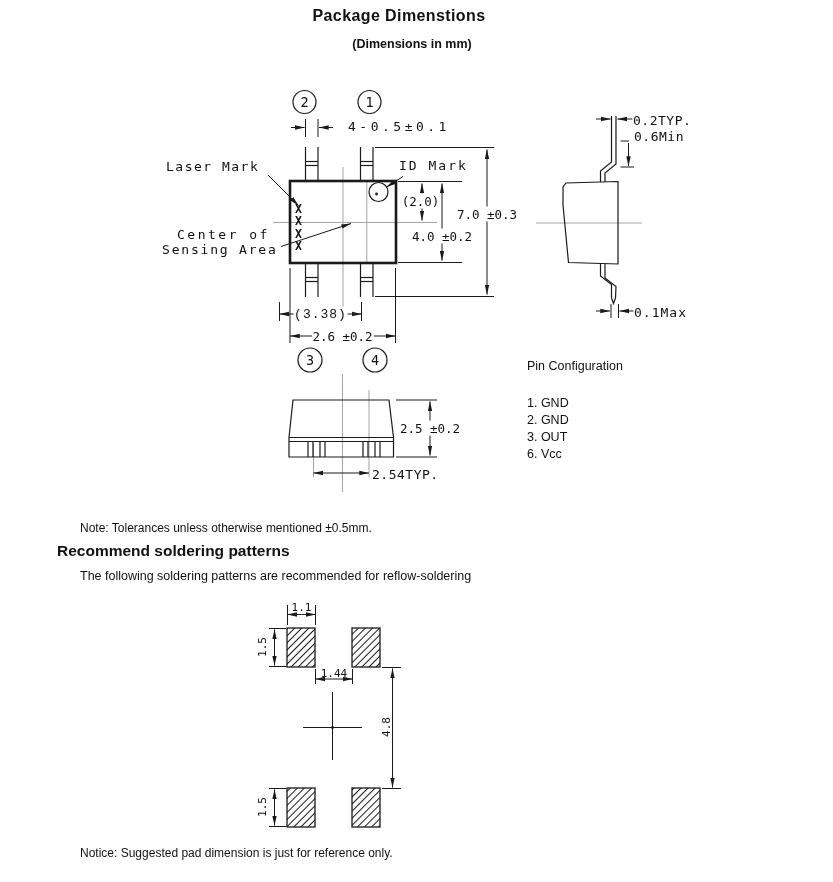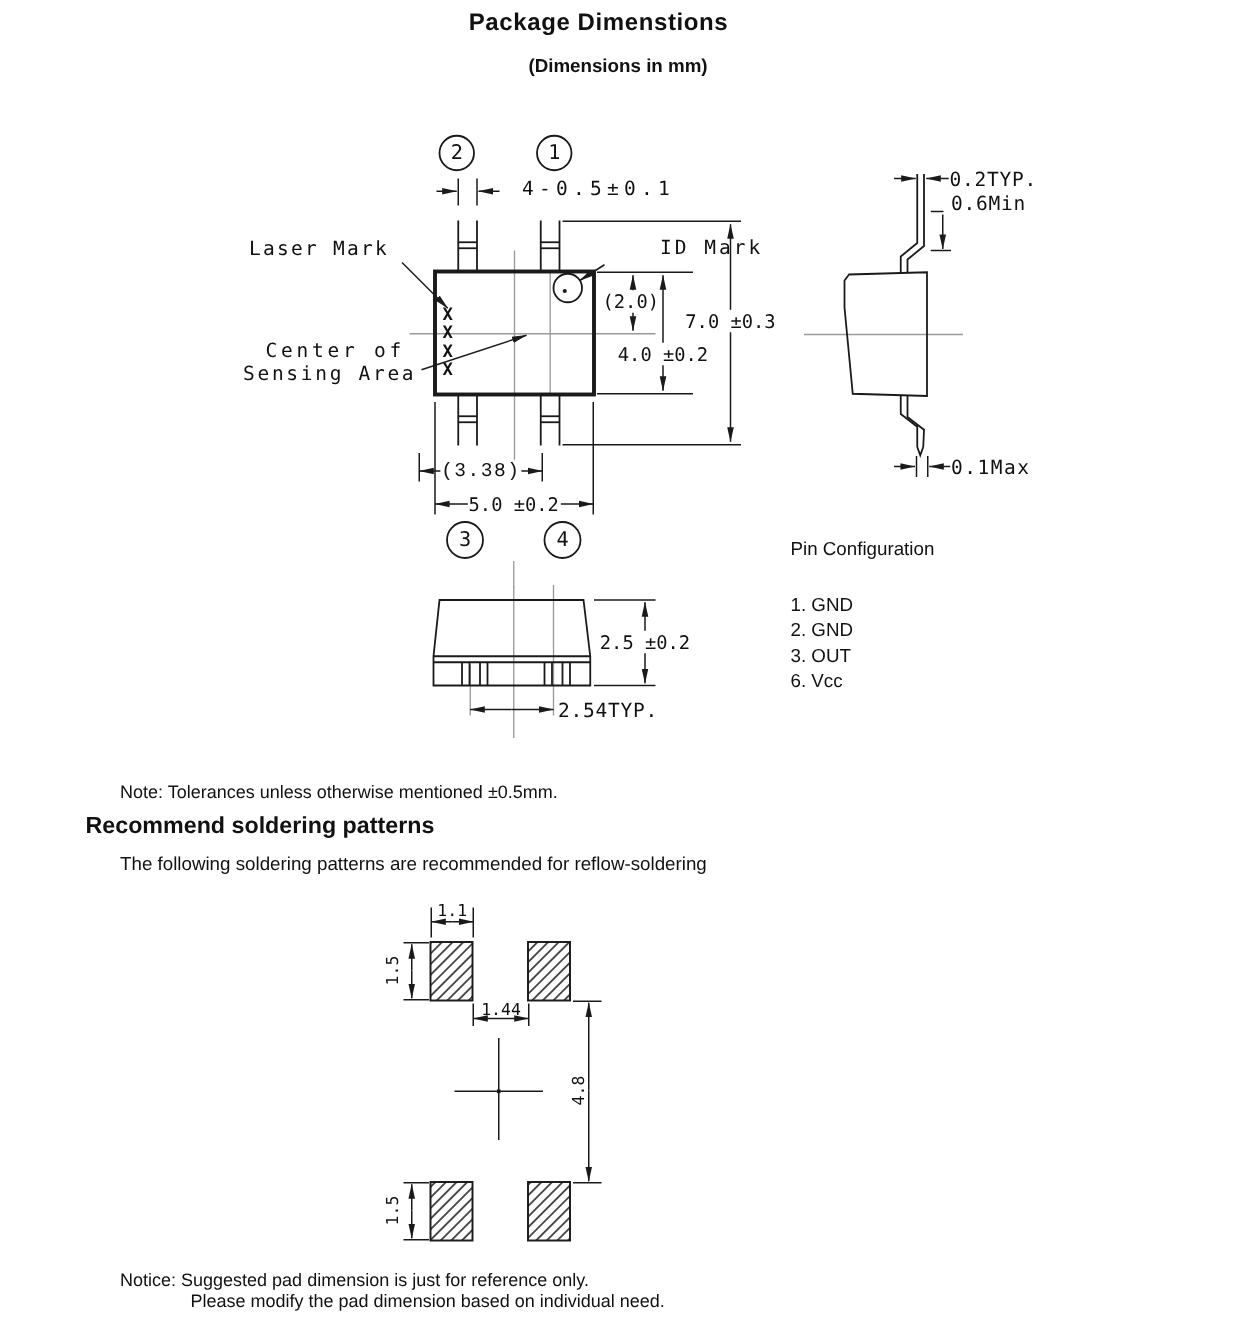--- a/index.html
+++ b/index.html
@@ -206,29 +206,29 @@
   <div class="lbl sans ctr b" style="left:399px;top:16px;font-size:16px;letter-spacing:0.4px;">Package Dimenstions</div>
   <div class="lbl sans ctr b" style="left:412px;top:44px;font-size:12.5px;">(Dimensions in mm)</div>
 
   <div class="lbl ctr" style="left:304.5px;top:102px;font-size:13.5px;">2</div>
   <div class="lbl ctr" style="left:369.5px;top:102px;font-size:13.5px;">1</div>
   <div class="lbl ctr" style="left:310px;top:360px;font-size:13.5px;">3</div>
   <div class="lbl ctr" style="left:375px;top:360px;font-size:13.5px;">4</div>
 
   <div class="lbl" style="left:324px;top:119px;font-size:13px;letter-spacing:3.5px;margin-left:24px;">4-0.5±0.1</div>
   <div class="lbl" style="left:166px;top:159px;font-size:13px;letter-spacing:1.5px;">Laser Mark</div>
-  <div class="lbl" style="left:399px;top:158px;font-size:13px;letter-spacing:2px;margin-left:41px;">ID Mark</div>
+  <div class="lbl" style="left:399px;top:158px;font-size:13px;letter-spacing:2px;">ID Mark</div>
   <div class="lbl" id="laser-xxxx" style="left:295px;top:203px;">XXXX</div>
   <div class="lbl ctr bg" style="left:420.5px;top:201px;font-size:12.5px;">(2.0)</div>
   <div class="lbl ctr bg" style="left:487px;top:213.5px;font-size:12.5px;">7.0 ±0.3</div>
   <div class="lbl ctr bg" style="left:442px;top:236px;font-size:12.5px;">4.0 ±0.2</div>
   <div class="lbl" style="left:177px;top:227px;font-size:13px;letter-spacing:2.5px;">Center of</div>
   <div class="lbl" style="left:162px;top:242px;font-size:13px;letter-spacing:1.8px;">Sensing Area</div>
   <div class="lbl ctr bg" style="left:320.5px;top:314px;font-size:13px;letter-spacing:1px;font-family:Liberation Mono, monospace;">(3.38)</div>
-  <div class="lbl ctr bg" style="left:342.5px;top:336px;font-size:12.5px;">5.0 ±0.2</div>
+  <div class="lbl ctr bg" style="left:342.5px;top:336px;font-size:12.5px;">2.6 ±0.2</div>
 
   <div class="lbl" style="left:633px;top:112.5px;font-size:13px;letter-spacing:0.5px;">0.2TYP.</div>
   <div class="lbl" style="left:634px;top:129px;font-size:13px;letter-spacing:0.5px;">0.6Min</div>
   <div class="lbl" style="left:634px;top:305px;font-size:13px;letter-spacing:1px;">0.1Max</div>
 
   <div class="lbl ctr bg" style="left:430px;top:428px;font-size:12.5px;">2.5 ±0.2</div>
   <div class="lbl" style="left:372px;top:466.5px;font-size:13px;letter-spacing:0.5px;">2.54TYP.</div>
 
   <div class="lbl sans" style="left:527px;top:359px;font-size:12.5px;">Pin Configuration</div>
   <div class="lbl sans" style="left:527px;top:396px;font-size:12.5px;">1. GND</div>
@@ -240,15 +240,14 @@
   <div class="lbl sans b" style="left:57px;top:542px;font-size:15.5px;">Recommend soldering patterns</div>
   <div class="lbl sans" style="left:80px;top:569px;font-size:12.5px;">The following soldering patterns are recommended for reflow-soldering</div>
 
   <div class="lbl ctr" style="left:301.5px;top:607px;font-size:11px;">1.1</div>
   <div class="lbl rot" style="left:262px;top:647px;font-size:11px;">1.5</div>
   <div class="lbl ctr" style="left:334px;top:672.5px;font-size:11px;">1.44</div>
   <div class="lbl rot" style="left:386px;top:727px;font-size:11px;">4.8</div>
   <div class="lbl rot" style="left:262px;top:807px;font-size:11px;">1.5</div>
 
   <div class="lbl sans" style="left:80px;top:846px;font-size:12px;">Notice: Suggested pad dimension is just for reference only.</div>
-  <div class="lbl sans" style="left:127px;top:860px;font-size:12px;">Please modify the pad dimension based on individual need.</div>
 
 </div>
 
 </body></html>

